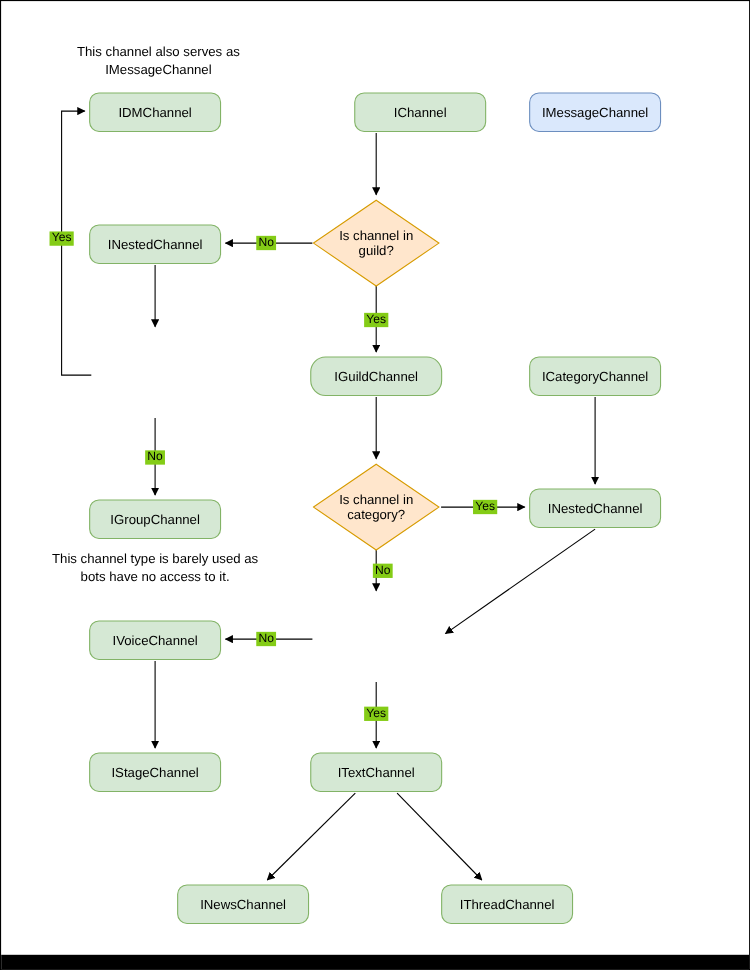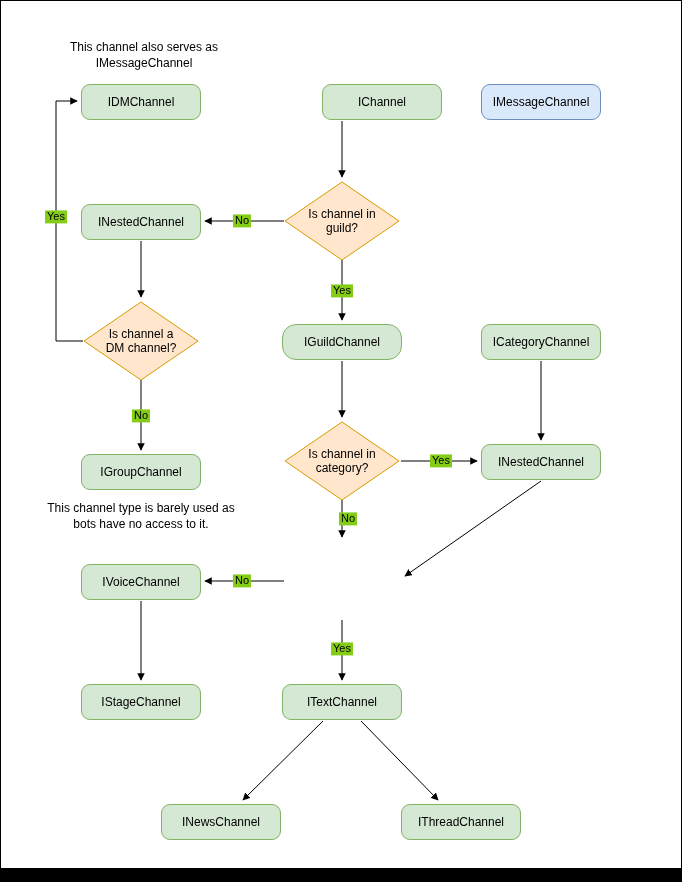--- a/index.html
+++ b/index.html
@@ -117,27 +117,20 @@
   <div class="node green" style="left:160px; top:803px;">INewsChannel</div>
   <div class="node green" style="left:400px; top:803px;">IThreadChannel</div>
 
   <div class="decision" style="left:283px; top:180px;">
     <svg viewBox="0 0 116 80" preserveAspectRatio="none">
         <polygon points="58,1 115,40 58,79 1,40"></polygon>
       </svg>
     <div class="decision-label">Is channel in
 guild?</div>
   </div>
-  <div class="decision" style="left:82px; top:300px;">
-    <svg viewBox="0 0 116 80" preserveAspectRatio="none">
-        <polygon points="58,1 115,40 58,79 1,40"></polygon>
-      </svg>
-    <div class="decision-label">Is channel a
-DM channel?</div>
-  </div>
   <div class="decision" style="left:283px; top:420px;">
     <svg viewBox="0 0 116 80" preserveAspectRatio="none">
         <polygon points="58,1 115,40 58,79 1,40"></polygon>
       </svg>
     <div class="decision-label">Is channel in
 category?</div>
   </div>
 
   <div class="edge-label" style="left:55px;  top:216px;">Yes</div>
   <div class="edge-label" style="left:241px; top:220px;">No</div>

